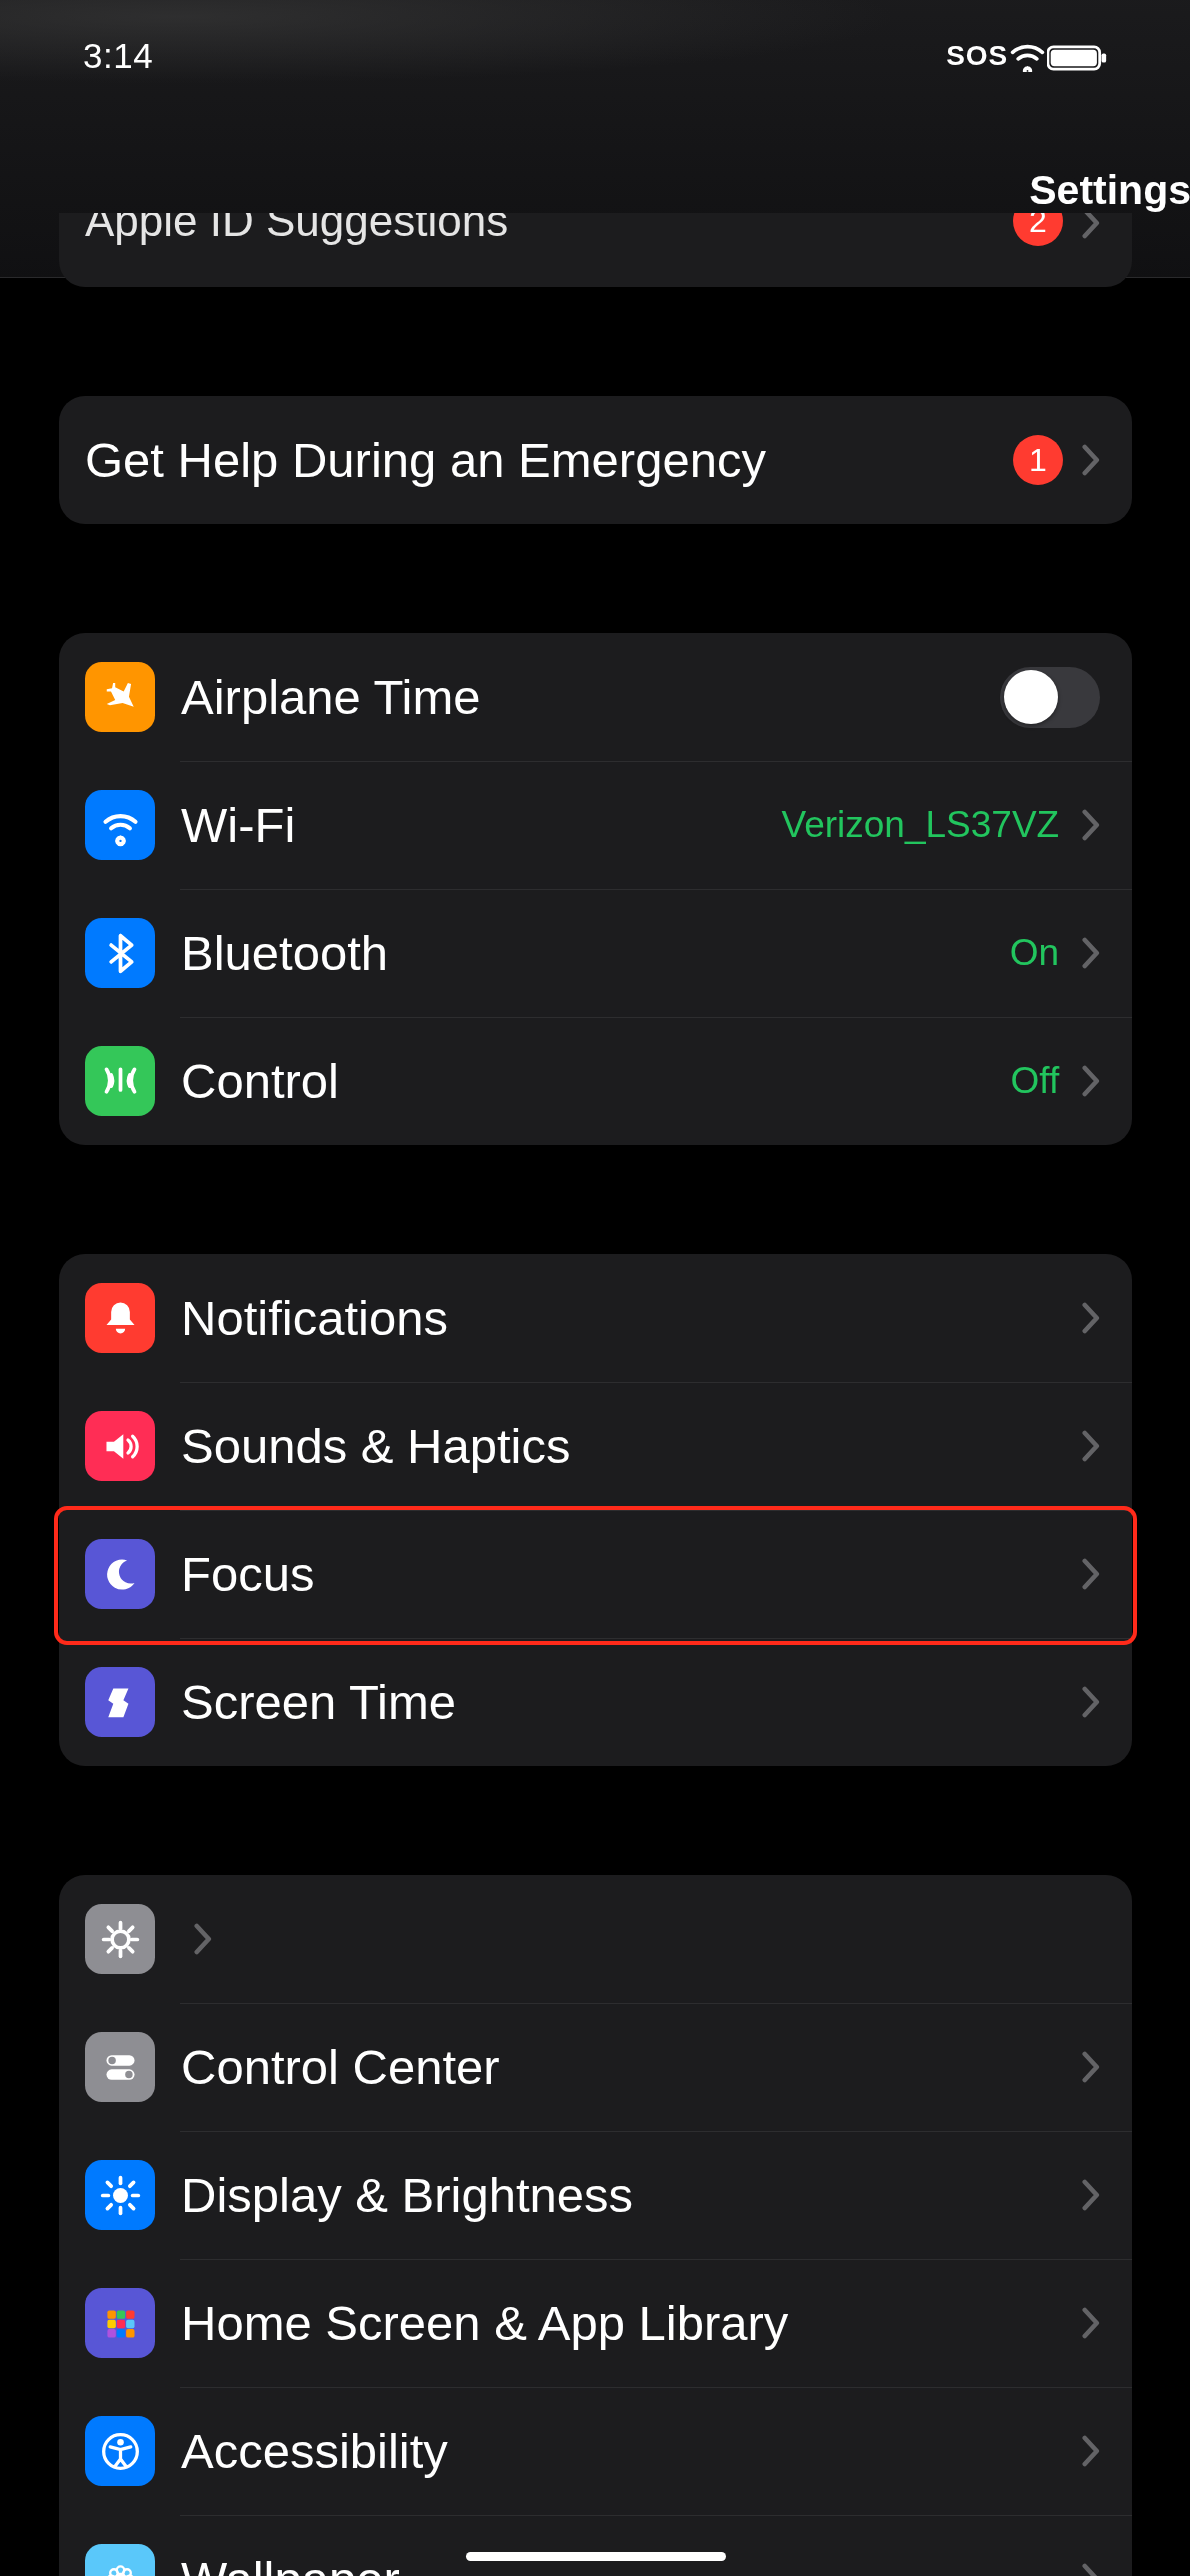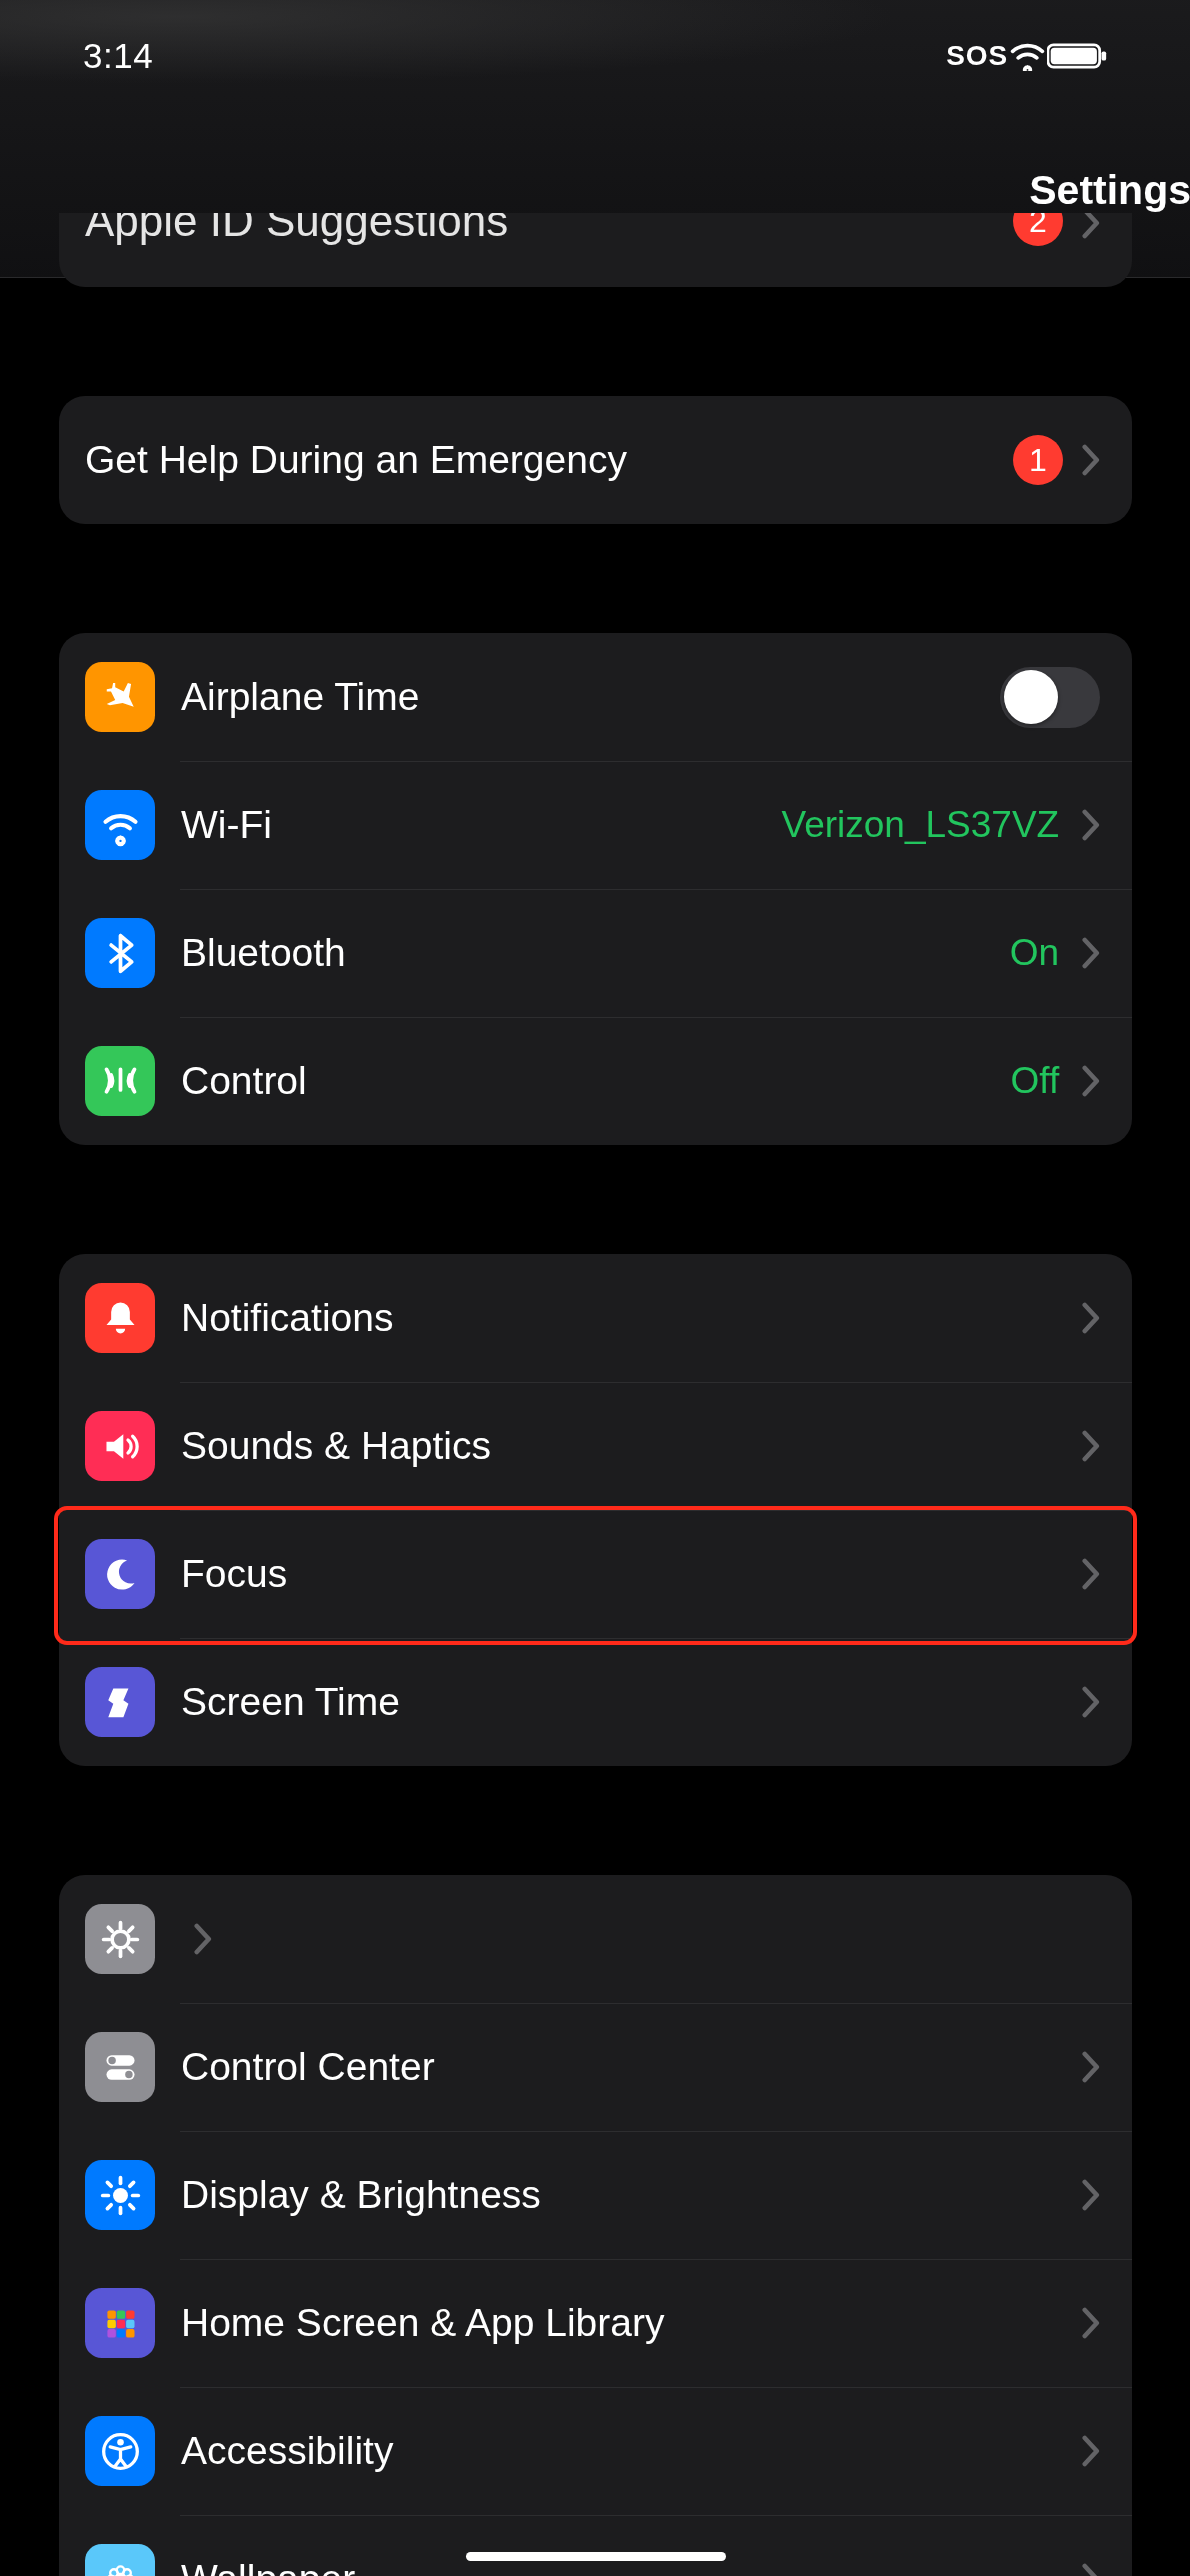--- a/index.html
+++ b/index.html
@@ -24,21 +24,21 @@
     height: 111px;
     display: flex;
     align-items: center;
     justify-content: space-between;
     padding: 0 83px 0 83px;
     font-size: 35px;
     font-weight: 600;
     background: radial-gradient(ellipse at 15% 15%, rgba(60,60,60,0.6), rgba(0,0,0,0) 50%);
   }
   .status-left { font-weight:400; letter-spacing:0.5px; }
-  .status-right { display: flex; align-items: center; }
+  .status-right { display: flex; align-items: flex-end; }
   .sos { font-size: 28px; font-weight: 700; letter-spacing: 0.9px; }
   .wifi-ico, .batt-ico { display:inline-flex; }
   
   .nav-title {
     position: absolute;
     top: 167px;
     left: 0; right: 0;
     text-align: right;
     font-size: 41px;
     font-weight: 600;
@@ -80,21 +80,21 @@
   .row.noicon::before { left: 32px; }
   .icon-sq {
     width: 70px; height: 70px;
     border-radius: 16.7px;
     flex: 0 0 70px;
     margin-right: 26px;
     display: flex; align-items:center; justify-content:center;
   }
   .label {
     flex: 1 1 auto;
-    font-size: 39px;
+    font-size: 49px;
     font-weight: 400;
     color: #fff;
   }
   .detail {
     font-size: 37px;
     color: #22c55e;
     margin-right: 9.3px;
   }
   .chev {
     width: 18.5px; height: 32px;

